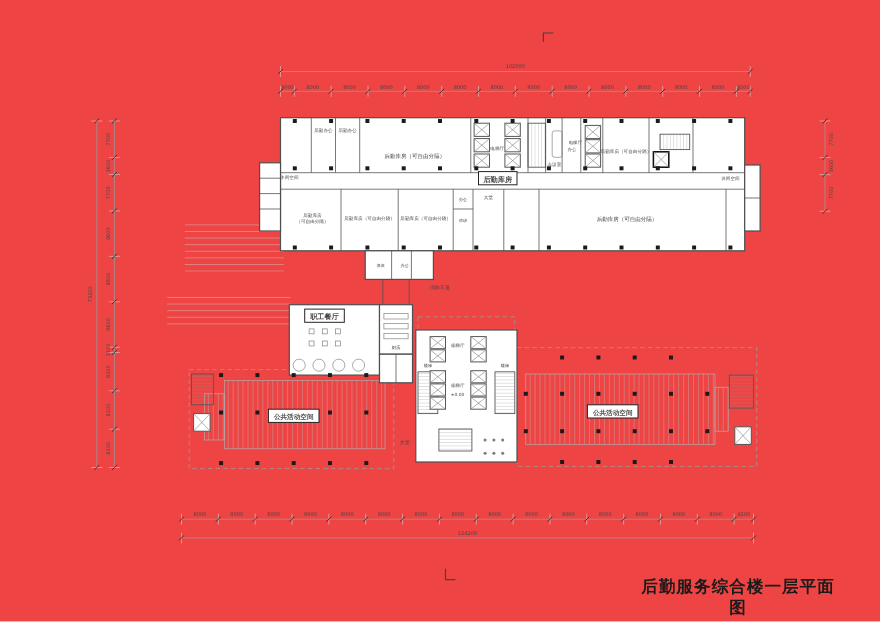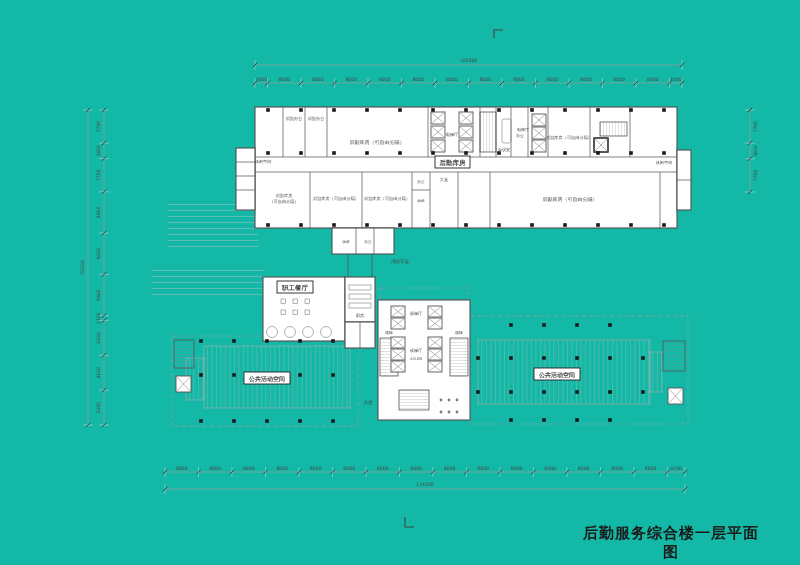--- a/index.html
+++ b/index.html
@@ -1,16 +1,16 @@
 <!DOCTYPE html>
 <html><head>
 <meta charset="utf-8">
 <style>
   html,body{margin:0;padding:0;background:#fff;}
-  .stage{position:relative;width:800px;height:565px;background:#14b8a6;overflow:hidden;
+  .stage{position:relative;width:800px;height:565px;background:#ef4444;overflow:hidden;
          font-family:"DejaVu Sans",sans-serif;}
   svg{position:absolute;left:0;top:0;}
   svg text{font-family:"DejaVu Sans",sans-serif;fill:#474747;}
   .title{position:absolute;left:576px;top:524px;width:190px;text-align:center;
          font-size:15px;font-weight:700;color:#1a1a1a;letter-spacing:1px;
          border-bottom:2px solid #3c3c3c;padding-bottom:5px;}
 </style>
 </head>
 <body>
 

